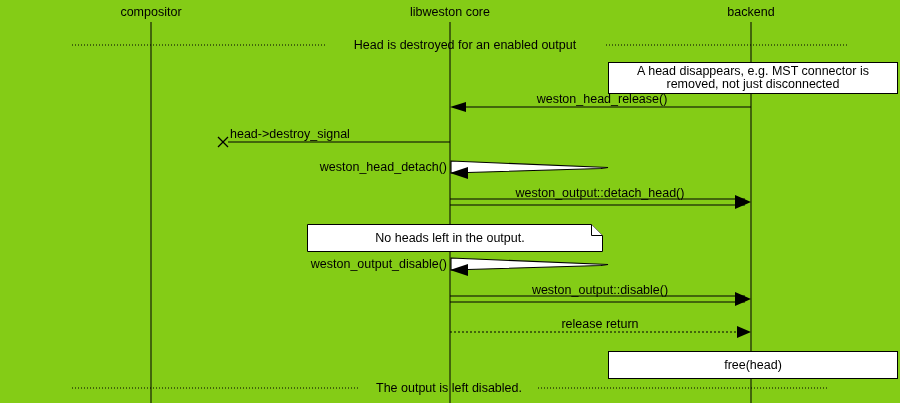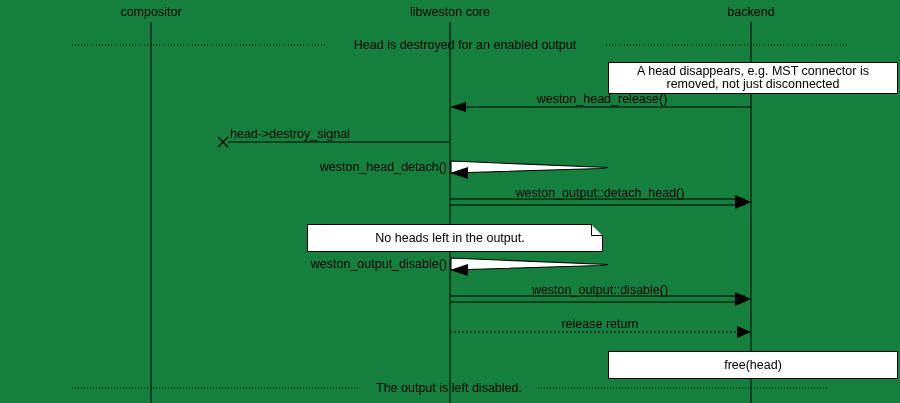--- a/index.html
+++ b/index.html
@@ -9,21 +9,21 @@
   }
   body {
     font-family: "Liberation Sans", sans-serif;
     color: #000000;
   }
   #diagram-root {
     position: relative;
     width: 900px;
     height: 403px;
     overflow: hidden;
-    background: #15803d;
+    background: #84cc16;
   }
   #seq-svg {
     position: absolute;
     left: 0;
     top: 0;
     width: 900px;
     height: 403px;
   }
   .actor-label {
     font-size: 12.5px;

